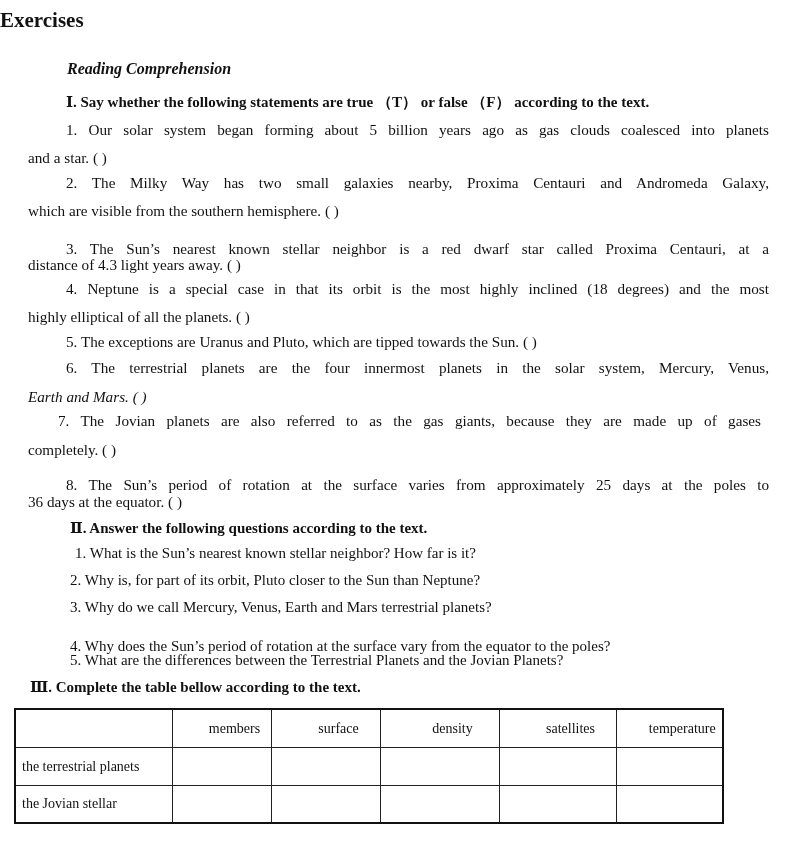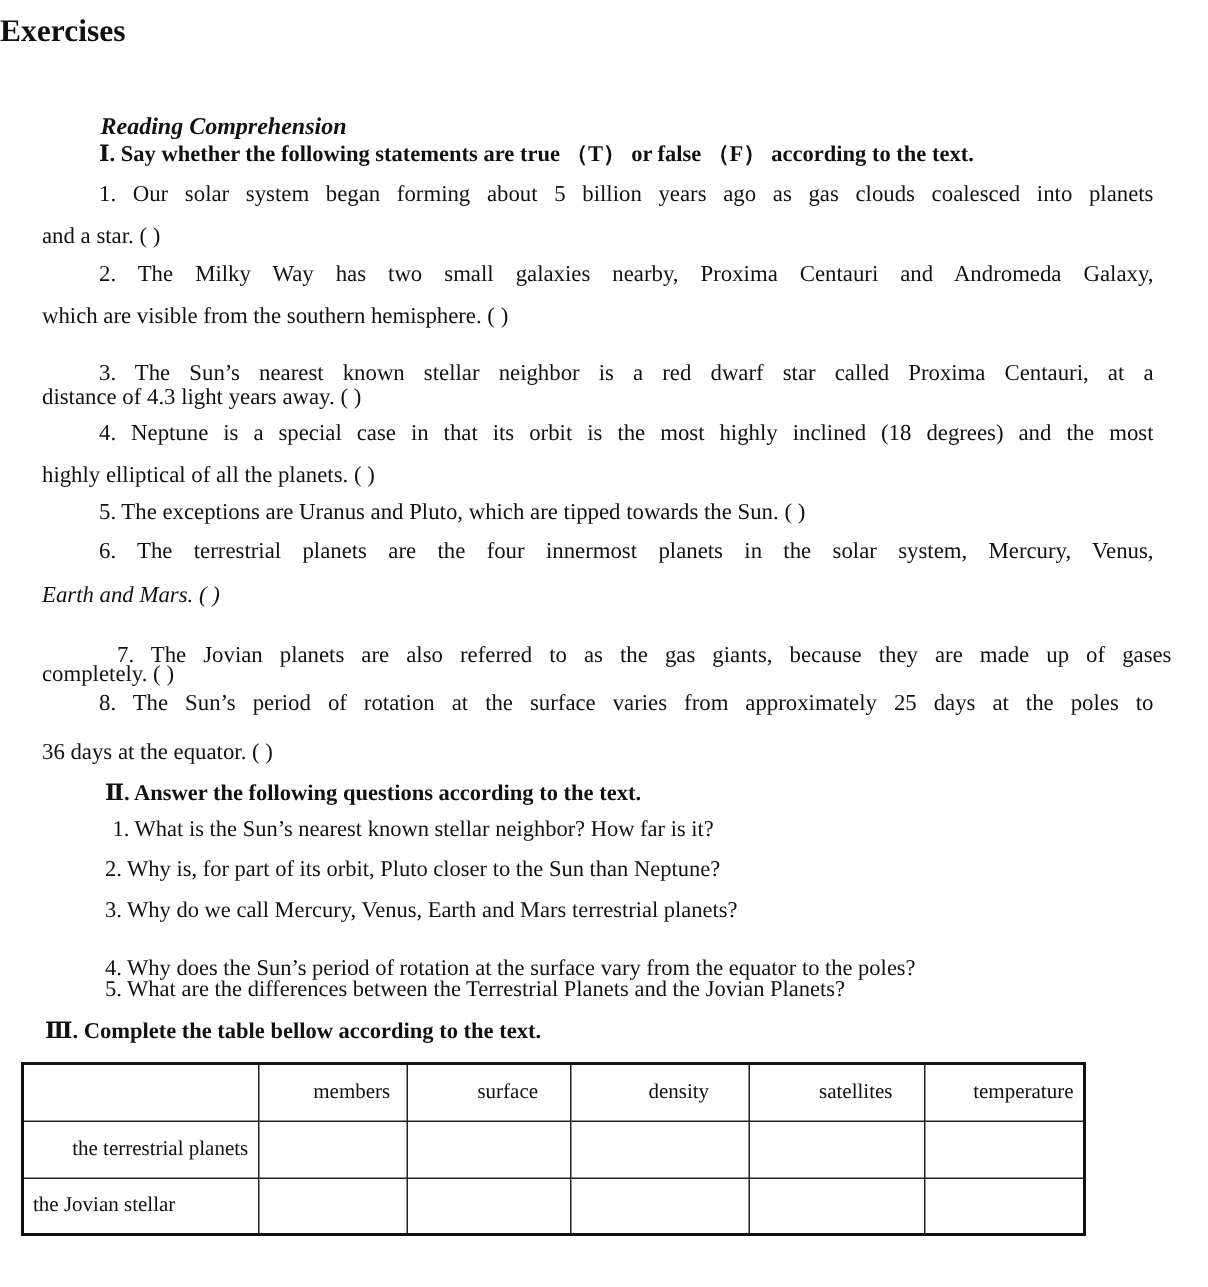--- a/index.html
+++ b/index.html
@@ -3,34 +3,34 @@
 <meta charset="utf-8">
 <style>
   html, body { margin: 0; padding: 0; background: #ffffff; }
   body {
     width: 805px; height: 858px; position: relative; overflow: hidden;
     font-family: "Liberation Serif", "DejaVu Serif", serif;
     color: #111111;
   }
   .abs { position: absolute; white-space: nowrap; }
   .title { left: 0; width: 805px; top: 8px; font-weight: bold; font-size: 21px; }
-  .subtitle { left: 67px; top: 60px; font-style: italic; font-weight: bold; font-size: 16px; margin-top: 16px; }
+  .subtitle { left: 67px; top: 60px; font-style: italic; font-weight: bold; font-size: 16px; }
   .sec-head { font-weight: bold; font-size: 15px; }
   .line { font-size: 15.2px; }
   .just { text-align: justify; text-align-last: justify; }
   .q { font-size: 15px; }
   table.grid {
     position: absolute; left: 14px; top: 708px; width: 708px; height: 116px;
     border-collapse: collapse; border: 2px solid #111; table-layout: fixed;
     font-family: "Liberation Serif", serif; font-size: 14px;
   }
   table.grid td { border: 1px solid #222; padding: 0 6px; vertical-align: middle; }
   table.grid td.h { text-align: center; padding-left: 32px; }
   table.grid tr.r0 { height: 38px; }
-  table.grid tr.r1 { height: 37px; text-align: right; }
+  table.grid tr.r1 { height: 37px; }
   table.grid tr.r2 { height: 37px; }
 </style>
 </head>
 <body>
 
 <div class="abs title">Exercises</div>
 <div class="abs subtitle">Reading Comprehension</div>
 
 <div class="abs sec-head" style="left:66px; top:93px;">Ⅰ. Say whether the following statements are true （T） or false （F） according to the text.</div>
 
@@ -44,24 +44,24 @@
 <div class="abs line" style="left:28px; top:256px;">distance of 4.3 light years away. (    )</div>
 
 <div class="abs line just" style="left:66px; top:280px; width:703px;">4. Neptune is a special case in that its orbit is the most highly inclined (18 degrees) and the most</div>
 <div class="abs line" style="left:28px; top:308px;">highly elliptical of all the planets. (    )</div>
 
 <div class="abs line" style="left:66px; top:333px;">5. The exceptions are Uranus and Pluto, which are tipped towards the Sun. (    )</div>
 
 <div class="abs line just" style="left:66px; top:359px; width:703px;">6. The terrestrial planets are the four innermost planets in the solar system, Mercury, Venus,</div>
 <div class="abs line" style="left:28px; top:388px;font-style:italic;">Earth and Mars. (    )</div>
 
-<div class="abs line just" style="left:78px; top:412px; width:703px;margin-top:16px;">7. The Jovian planets are also referred to as the gas giants, because they are made up of gases</div>
+<div class="abs line just" style="left:58px; top:412px; width:703px;">7. The Jovian planets are also referred to as the gas giants, because they are made up of gases</div>
 <div class="abs line" style="left:28px; top:441px;">completely. (    )</div>
 
-<div class="abs line just" style="left:66px; top:460px; width:703px;">8. The Sun’s period of rotation at the surface varies from approximately 25 days at the poles to</div>
+<div class="abs line just" style="left:66px; top:476px; width:703px;">8. The Sun’s period of rotation at the surface varies from approximately 25 days at the poles to</div>
 <div class="abs line" style="left:28px; top:493px;">36 days at the equator. (    )</div>
 
 <div class="abs sec-head" style="left:70px; top:519px;">Ⅱ. Answer the following questions according to the text.</div>
 <div class="abs q" style="left:56px; top:545px;margin-left:19px;">1. What is the Sun’s nearest known stellar neighbor? How far is it?</div>
 <div class="abs q" style="left:70px; top:572px;">2. Why is, for part of its orbit, Pluto closer to the Sun than Neptune?</div>
 <div class="abs q" style="left:70px; top:599px;text-align:center;">3. Why do we call Mercury, Venus, Earth and Mars terrestrial planets?</div>
 <div class="abs q" style="left:70px; top:638px;">4. Why does the Sun’s period of rotation at the surface vary from the equator to the poles?</div>
 <div class="abs q" style="left:70px; top:652px;">5. What are the differences between the Terrestrial Planets and the Jovian Planets?</div>
 
 <div class="abs sec-head" style="left:30px; top:678px;">Ⅲ. Complete the table bellow according to the text.</div>

